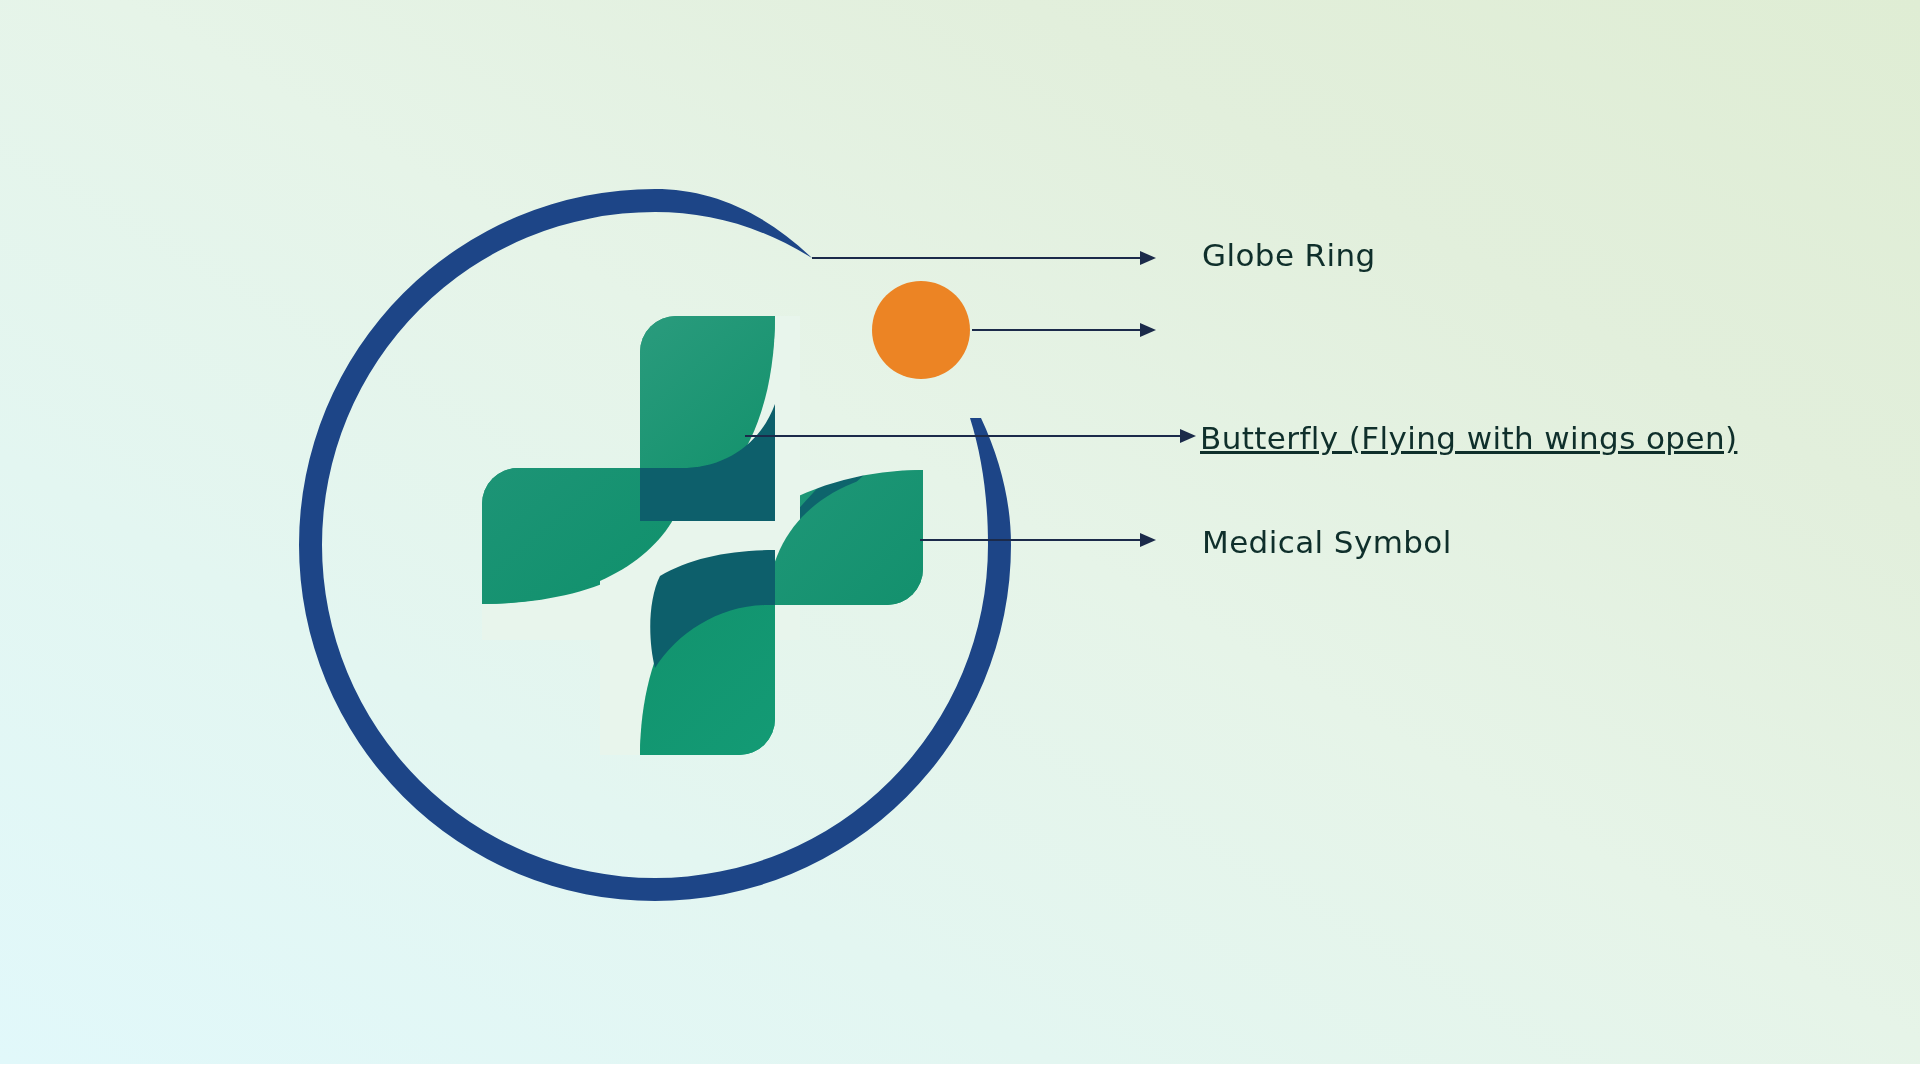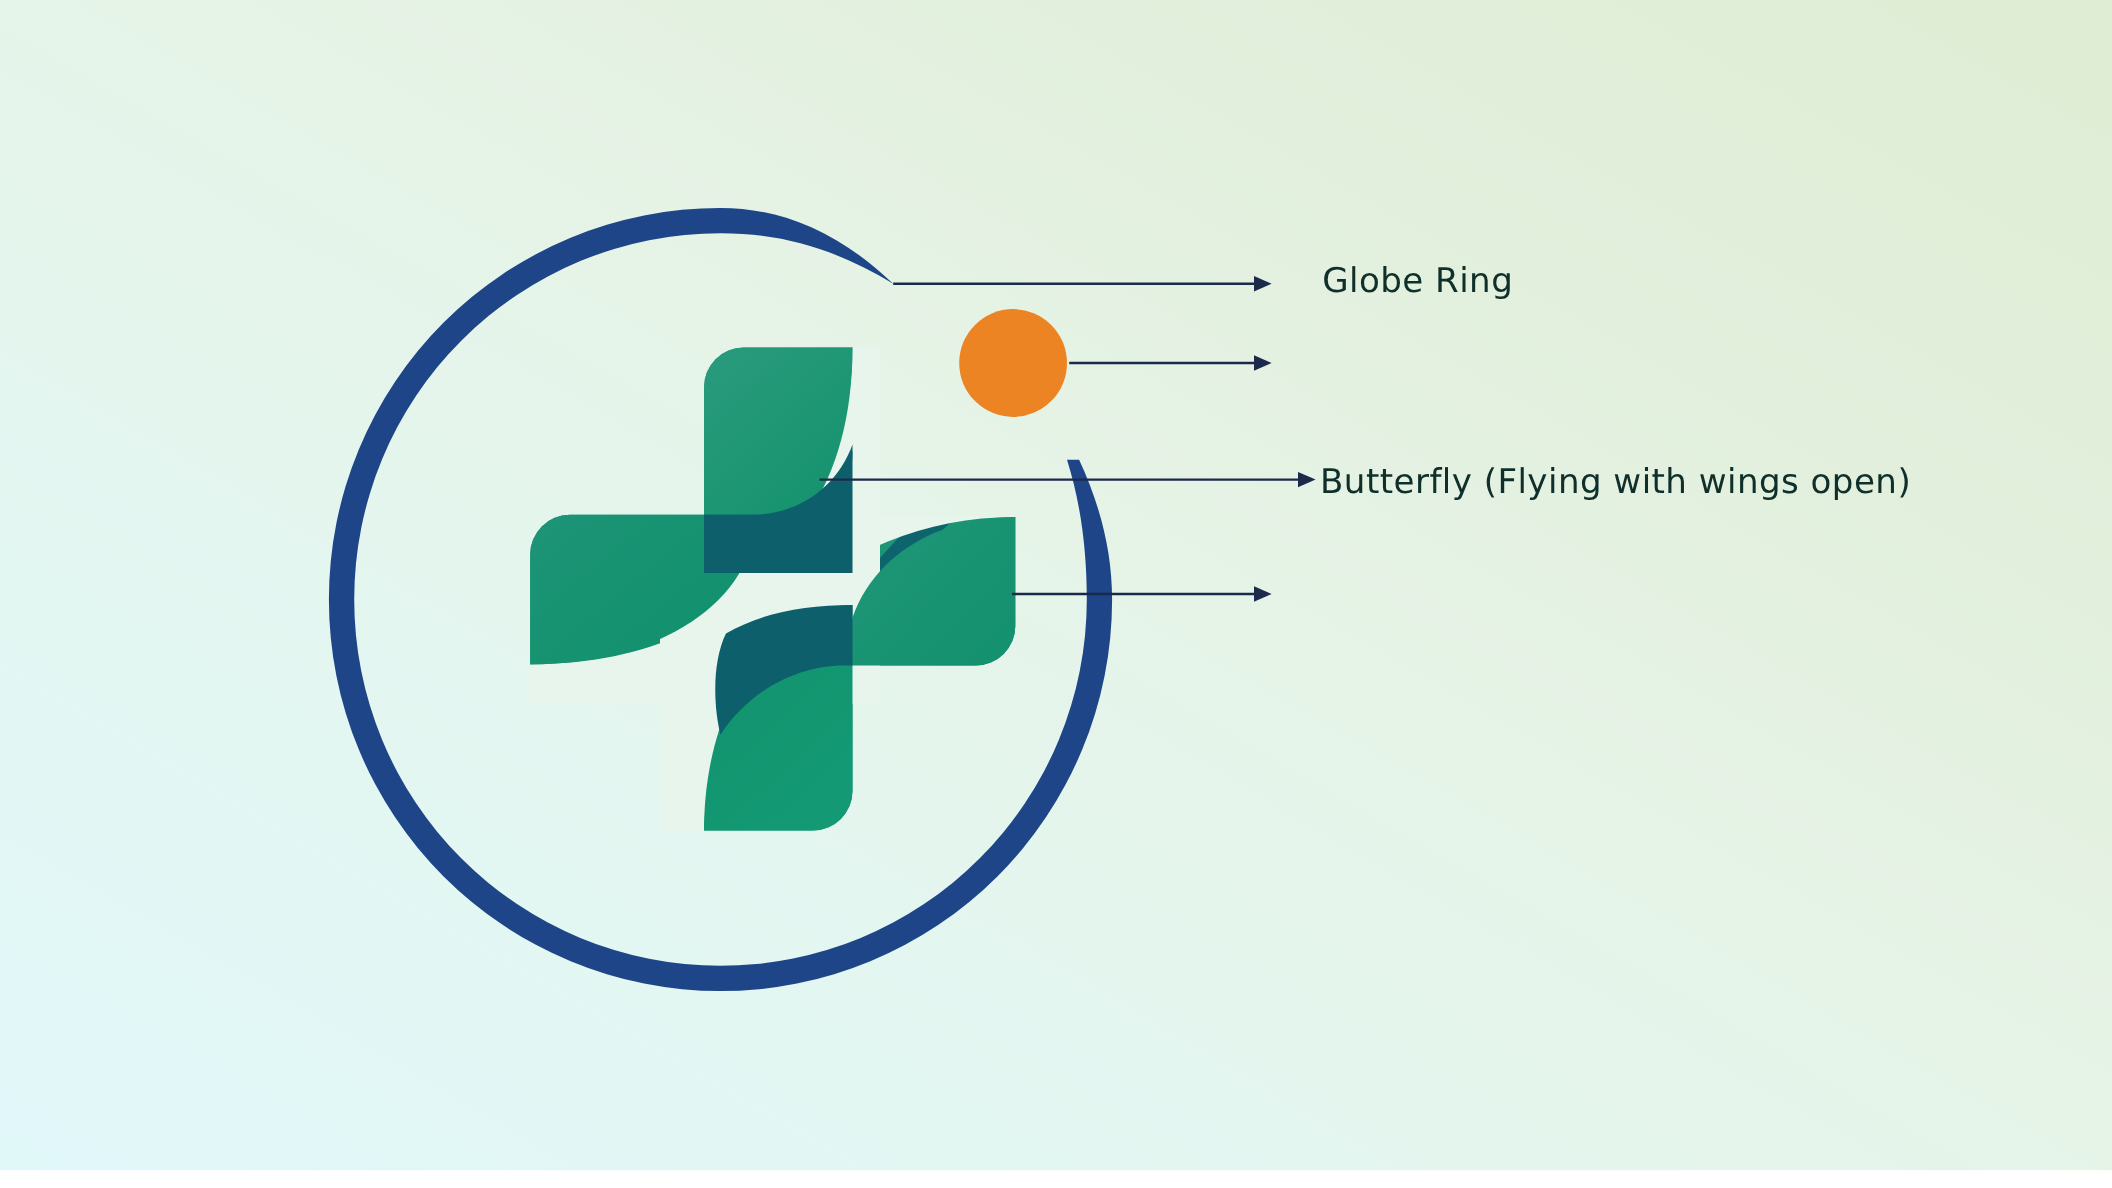--- a/index.html
+++ b/index.html
@@ -213,16 +213,17 @@
       <polygon points="1140,251 1156,258 1140,265"></polygon>
       <polygon points="1140,323 1156,330 1140,337"></polygon>
       <polygon points="1180,429 1196,436 1180,443"></polygon>
       <polygon points="1140,533 1156,540 1140,547"></polygon>
     </g>
   </svg>
 
   <div class="annotation-label" style="left:1202px; top:237px;">Globe Ring</div>
 
 
-  <div class="annotation-label" style="left:1200px; top:420px;">Butterfly (Flying with wings open)</div>
-
+  <div class="annotation-label" style="left:1200px; top:420px;text-decoration:underline;">Butterfly (Flying with wings open)</div>
+
+  <div class="annotation-label" style="left:1202px; top:524px;">Medical Symbol</div>
 
 </div>
 
 </body></html>

